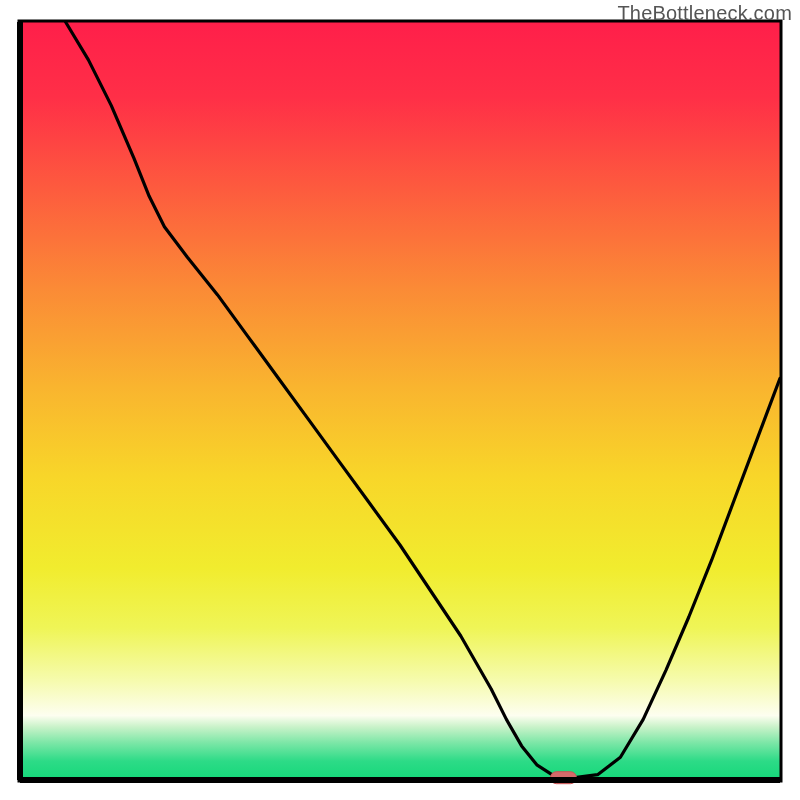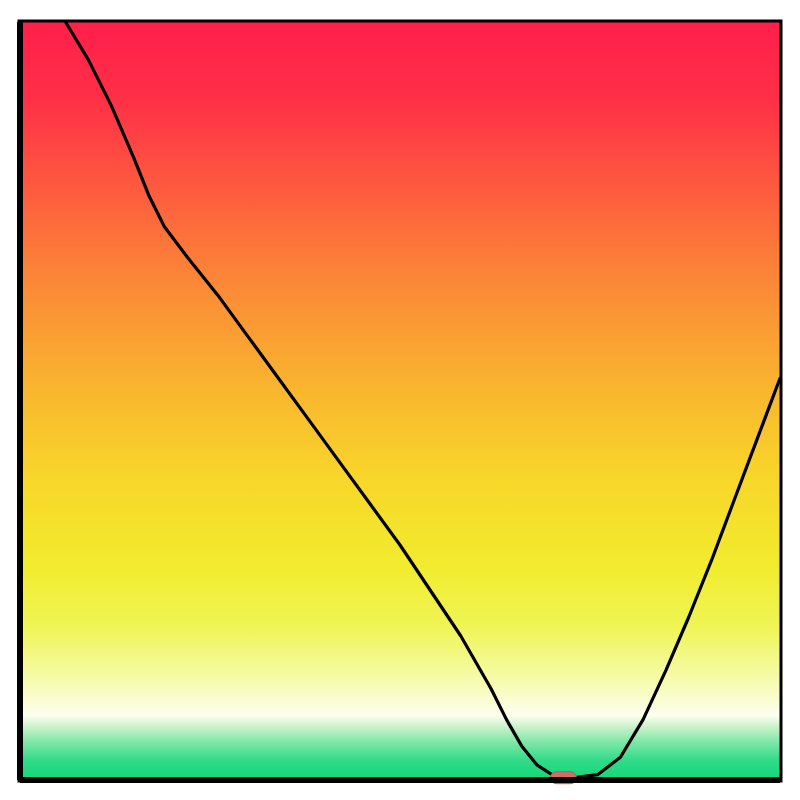--- a/index.html
+++ b/index.html
@@ -50,13 +50,14 @@
           <stop offset="100%" stop-color="#14d879"></stop>
         </linearGradient>
       </defs>
       <rect x="20" y="22" width="760" height="758" fill="url(#bg-grad)"></rect>
       <path d="M65.6 22.0 L88.4 59.9 L111.2 105.4 L134.0 158.4 L149.2 196.3 L164.4 226.7 L187.2 257.0 L217.6 294.9 L248.0 336.6 L278.4 378.3 L308.8 419.9 L339.2 461.6 L369.6 503.3 L400.0 545.0 L430.4 590.5 L460.8 636.0 L491.2 689.0 L506.4 719.4 L521.6 745.9 L536.8 764.8 L552.0 774.7 L574.8 777.7 L597.6 774.7 L620.4 757.3 L643.2 719.4 L666.0 670.1 L688.8 617.0 L711.6 560.2 L734.4 499.5 L757.2 438.9 L780.0 378.3 " fill="none" stroke="#000000" stroke-width="3.2" stroke-linejoin="round" stroke-linecap="round"></path>
       <rect x="550.4" y="771.7" width="26" height="12" rx="6" ry="6" fill="#d46a6a" stroke="#c85454" stroke-width="1"></rect>
       <rect x="19" y="21" width="762" height="760" fill="none" stroke="#000000" stroke-width="3"></rect>
       <line x1="20" y1="22" x2="20" y2="780" stroke="#000000" stroke-width="6"></line>
       <line x1="20" y1="780" x2="780" y2="780" stroke="#000000" stroke-width="6"></line>
     </svg>
+  <div class="attribution">TheBottleneck.com</div>
 </div>
 
 </body></html>

